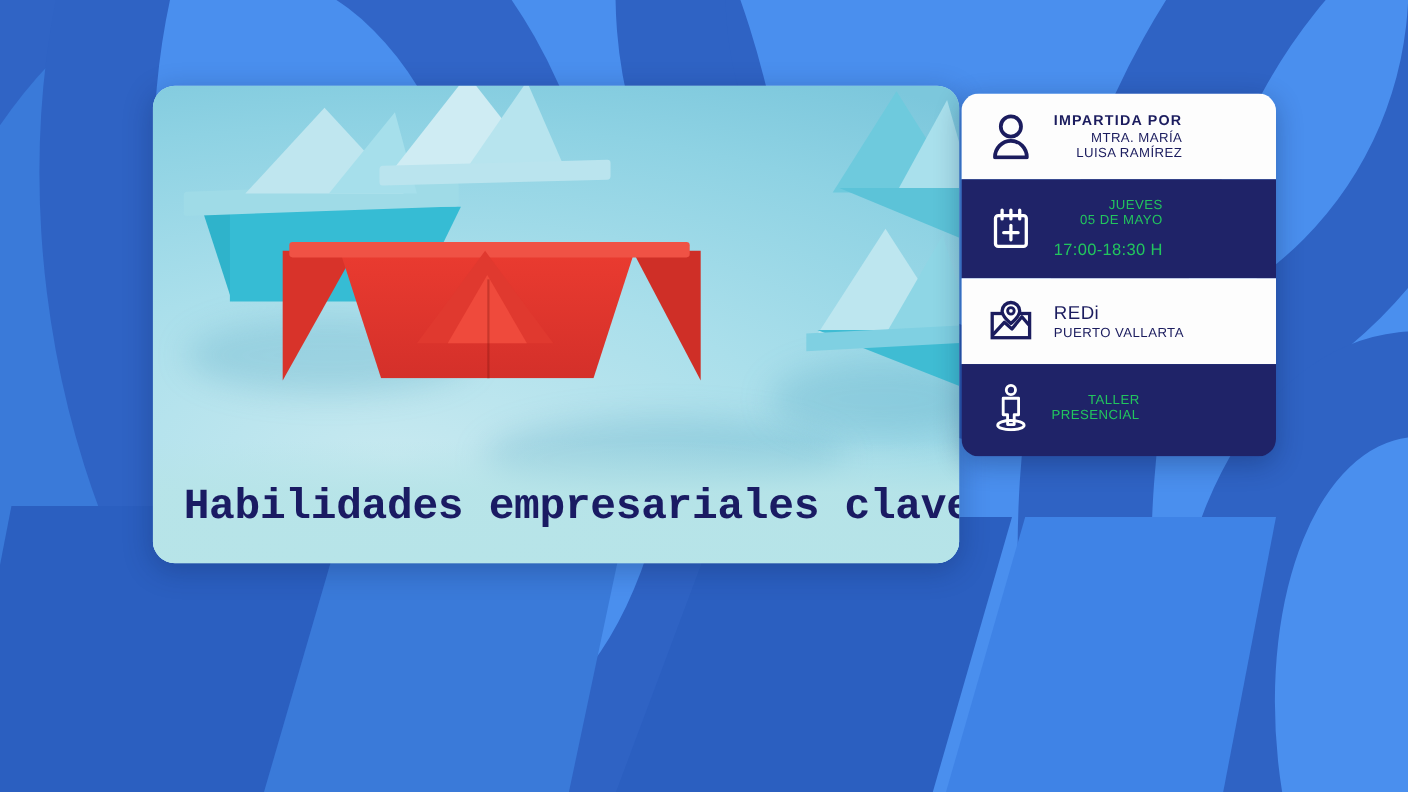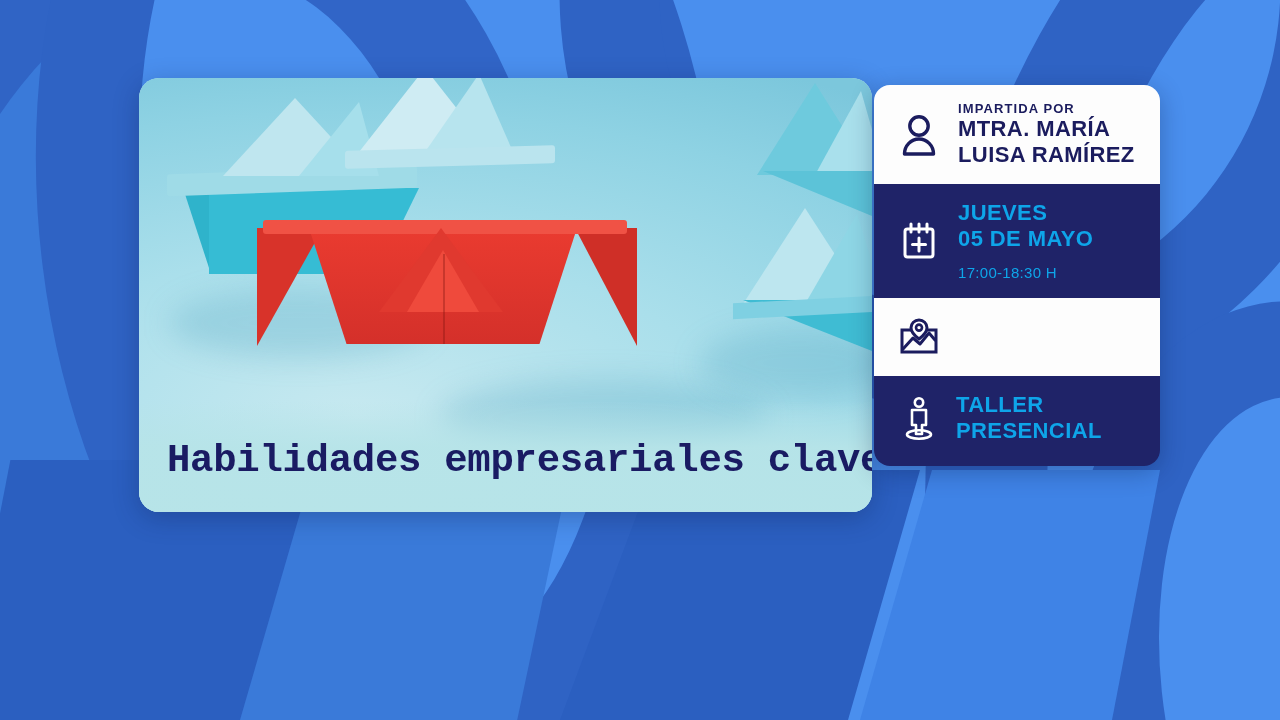--- a/index.html
+++ b/index.html
@@ -87,25 +87,25 @@
   }
 
   
   .cards{
     position:absolute;left:874px;top:85px;width:286px;
     border-radius:16px;overflow:hidden;
     box-shadow:0 6px 24px rgba(8,20,60,.3);
   }
   .card{display:flex;align-items:center;gap:16px;padding:16px 11px 16px 22px;}
   .card.light{background:#fdfdfd;color:#1b1c5e;}
-  .card.dark{background:#1f2368;color:#0ea5e9;}
+  .card.dark{background:#1f2368;color:#22c55e;}
   .card .ico{flex:0 0 46px;height:46px;display:flex;align-items:center;justify-content:center;}
   .card .txt{line-height:1.18;}
   .lbl-sm{font-size:13px;font-weight:bold;letter-spacing:1.1px;}
-  .lbl-lg{font-size:22px;font-weight:bold;letter-spacing:.4px;}
+  .lbl-lg{font-size:12px;font-weight:normal;letter-spacing:.4px;text-align:right;}
   .lbl-md{font-size:15px;font-weight:bold;letter-spacing:.4px;}
   .lbl-reg{font-size:15px;font-weight:normal;letter-spacing:.3px;margin-top:12px;}
 
   
   .footer{position:absolute;left:0;right:0;bottom:0;height:200px;}
 </style>
 </head>
 <body>
 
 <div class="poster">
@@ -252,20 +252,24 @@
 
     <div class="card light">
       <span class="ico">
         <svg width="42" height="40" viewBox="0 0 42 40">
           <rect x="4" y="13" width="34" height="22" fill="none" stroke="#1b1c5e" stroke-width="3"></rect>
           <path d="M5 32 L15 21 L22 27 L31 16 L37 23" fill="none" stroke="#1b1c5e" stroke-width="3" stroke-linejoin="round" stroke-linecap="round"></path>
           <path d="M21 3 C16.6 3 13 6.5 13 10.8 C13 16 21 22 21 22 C21 22 29 16 29 10.8 C29 6.5 25.4 3 21 3 Z" fill="#ffffff" stroke="#1b1c5e" stroke-width="3" stroke-linejoin="round"></path>
           <circle cx="21" cy="10.6" r="3" fill="none" stroke="#1b1c5e" stroke-width="2.6"></circle>
         </svg>
       </span>
+      <span class="txt">
+        <div class="lbl-md" style="font-weight:normal;font-size:17px;">REDi</div>
+        <div class="lbl-lg">PUERTO VALLARTA</div>
+      </span>
     </div>
 
     <div class="card dark" style="padding-bottom:22px;gap:14px;">
       <span class="ico">
         <svg width="36" height="44" viewBox="0 0 36 44">
           <circle cx="18" cy="6.5" r="4.2" fill="none" stroke="#ffffff" stroke-width="2.6"></circle>
           <path d="M11 14 h14 v15 h-4 v9 h-6 v-9 h-4 Z" fill="none" stroke="#ffffff" stroke-width="2.6" stroke-linejoin="round"></path>
           <ellipse cx="18" cy="38.5" rx="12" ry="4.2" fill="none" stroke="#ffffff" stroke-width="2.6"></ellipse>
         </svg>
       </span>

